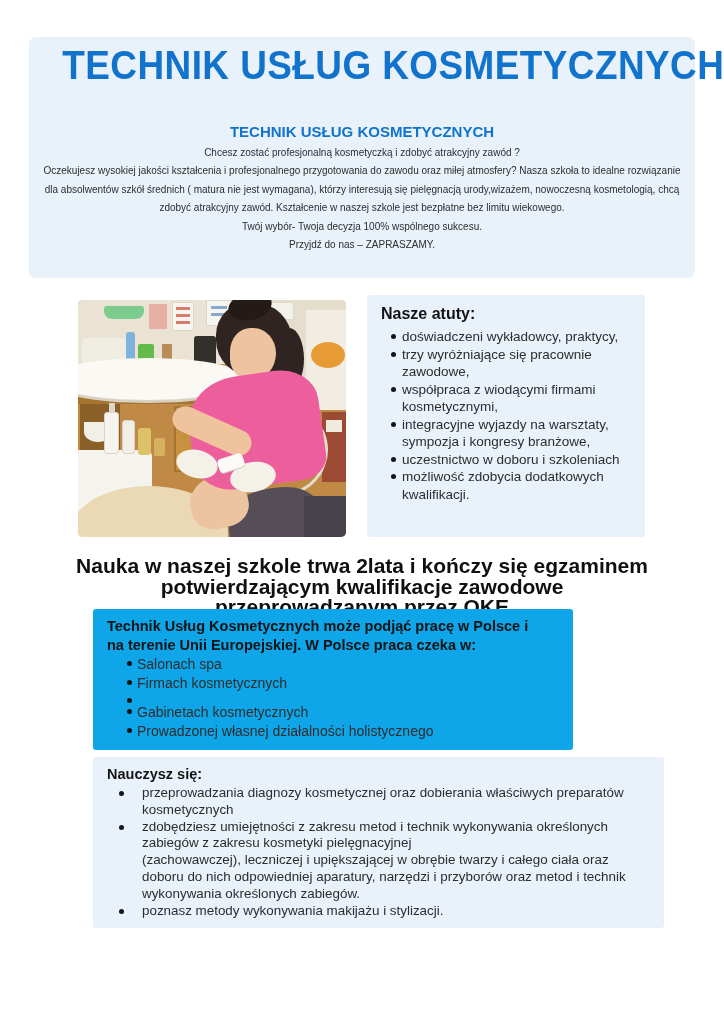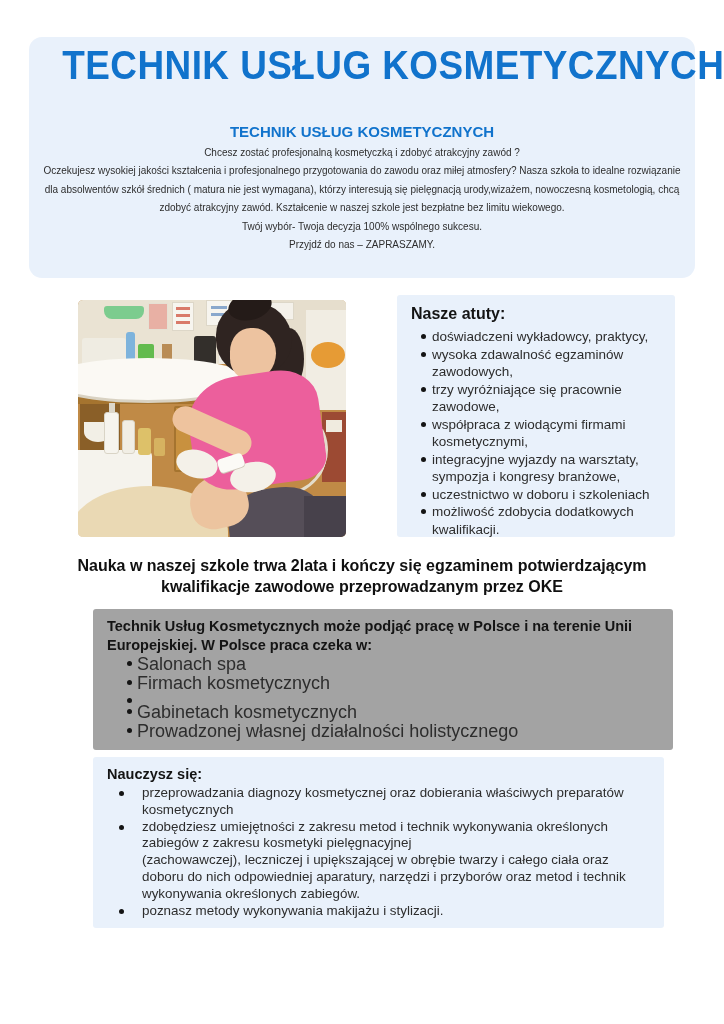--- a/index.html
+++ b/index.html
@@ -3,21 +3,21 @@
 <meta charset="utf-8">
 <style>
   html,body{margin:0;padding:0;background:#ffffff;}
   .page{
     position:relative;width:724px;height:1024px;background:#ffffff;
     font-family:"Liberation Sans", sans-serif;overflow:hidden;color:#2d2d2d;
   }
   .page *{box-sizing:border-box;}
 
   
-  .band{position:absolute;left:29px;top:37px;width:666px;height:241px;background:#e9f1fb;border-radius:13px;}
+  .band{position:absolute;left:29px;top:37px;width:666px;height:241px;background:#e9f1fb;border-radius:7px;}
   .main-title{
     position:absolute;top:5px;left:0;width:100%;margin:0;text-align:center;
     font-size:41px;font-weight:bold;color:#1173cc;letter-spacing:.5px;
     transform:scaleX(.9);transform-origin:center top;white-space:nowrap;
   }
   .subtitle{
     position:absolute;top:56px;left:0;width:100%;margin:0;text-align:center;
     font-size:11px;font-weight:bold;color:#3a3a3a;
   }
   .intro-head{
@@ -72,38 +72,38 @@
   .ph-glove1{left:98px;top:150px;width:42px;height:28px;background:#f4f1e9;border-radius:50%;transform:rotate(14deg);}
   .ph-glove2{left:152px;top:162px;width:46px;height:30px;background:#f4f1e9;border-radius:50%;transform:rotate(-10deg);}
   .ph-device{left:140px;top:156px;width:26px;height:14px;background:#fbfaf6;border-radius:4px;transform:rotate(-18deg);box-shadow:0 1px 0 #cfc9ba;}
   .ph-cable{left:158px;top:104px;width:92px;height:92px;border:3px solid #e3dccb;border-left-color:transparent;border-top-color:transparent;border-radius:50%;transform:rotate(18deg);background:transparent;}
   .ph-towel{left:-8px;top:186px;width:158px;height:92px;background:#ead9b4;border-radius:50% 50% 0 0;}
   .ph-client-face{left:112px;top:176px;width:58px;height:52px;background:#ecc49f;border-radius:50% 50% 40% 40%;transform:rotate(-12deg);}
   .ph-dark-towel{left:150px;top:188px;width:92px;height:60px;background:#554e58;border-radius:50% 40% 0 0;transform:rotate(-6deg);}
   .ph-dark-towel2{left:226px;top:196px;width:42px;height:44px;background:#47414b;}
 
   
-  .atuty{position:absolute;left:397px;top:295px;width:278px;height:242px;background:#e9f1fb;border-radius:3px;padding:10px 12px 8px 14px;}
+  .atuty{position:absolute;left:367px;top:295px;width:278px;height:242px;background:#e9f1fb;border-radius:3px;padding:10px 12px 8px 14px;}
   .atuty h3{margin:0 0 5px 0;font-size:16px;color:#141414;}
   ul.blist{list-style:none;margin:0;padding:0;}
   ul.blist li{display:flex;}
   .dot{flex:none;width:5px;height:5px;border-radius:50%;background:#141414;margin:6px 6px 0 2px;}
   .atuty li{font-size:13.5px;line-height:17.5px;color:#2d2d2d;margin-left:8px;}
 
   
   .exam-note{
     position:absolute;top:556px;left:50%;transform:translateX(-50%);
-    width:580px;margin:0;text-align:center;font-size:16px;line-height:20.5px;
+    width:580px;margin:0;text-align:center;font-size:21px;line-height:20.5px;
     font-weight:bold;color:#101010;
   }
 
   
-  .work{position:absolute;left:93px;top:609px;width:580px;background:#a3a3a3;border-radius:3px;padding:8px 32px 10px 14px;}
+  .work{position:absolute;left:93px;top:609px;width:480px;background:#0ea5e9;border-radius:3px;padding:8px 32px 10px 14px;}
   .work h3{margin:0;font-size:14.5px;line-height:19px;color:#141414;}
-  .work li{font-size:18px;line-height:18.6px;color:#2d2d2d;margin-left:20px;}
+  .work li{font-size:14px;line-height:18.6px;color:#2d2d2d;margin-left:20px;}
   .work .dot{margin:6px 5px 0 0;}
 
   
   .learn{position:absolute;left:93px;top:757px;width:571px;background:#e9f1fb;border-radius:3px;padding:7px 14px 9px 14px;}
   .learn h3{margin:0 0 1px 0;font-size:14.5px;line-height:20px;color:#141414;}
   .learn li{font-size:13.4px;line-height:16.8px;color:#2d2d2d;margin-left:12px;gap:14px;}
   .learn .dot{margin:6px 4px 0 0;width:5px;height:5px;}
   .pre{white-space:pre-line;}
 </style>
 </head>
@@ -177,24 +177,20 @@
 
   <div class="atuty">
     <h3>Nasze atuty:</h3>
     <ul class="blist">
       <li>
           <span class="dot"></span>
           <span>doświadczeni wykładowcy, praktycy,</span>
         </li>
       <li>
           <span class="dot"></span>
-          <span>wysoka zdawalność egzaminów zawodowych,</span>
-        </li>
-      <li>
-          <span class="dot"></span>
           <span>trzy wyróżniające się pracownie zawodowe,</span>
         </li>
       <li>
           <span class="dot"></span>
           <span>współpraca z wiodącymi firmami kosmetycznymi,</span>
         </li>
       <li>
           <span class="dot"></span>
           <span>integracyjne wyjazdy na warsztaty, sympozja i kongresy branżowe,</span>
         </li>

